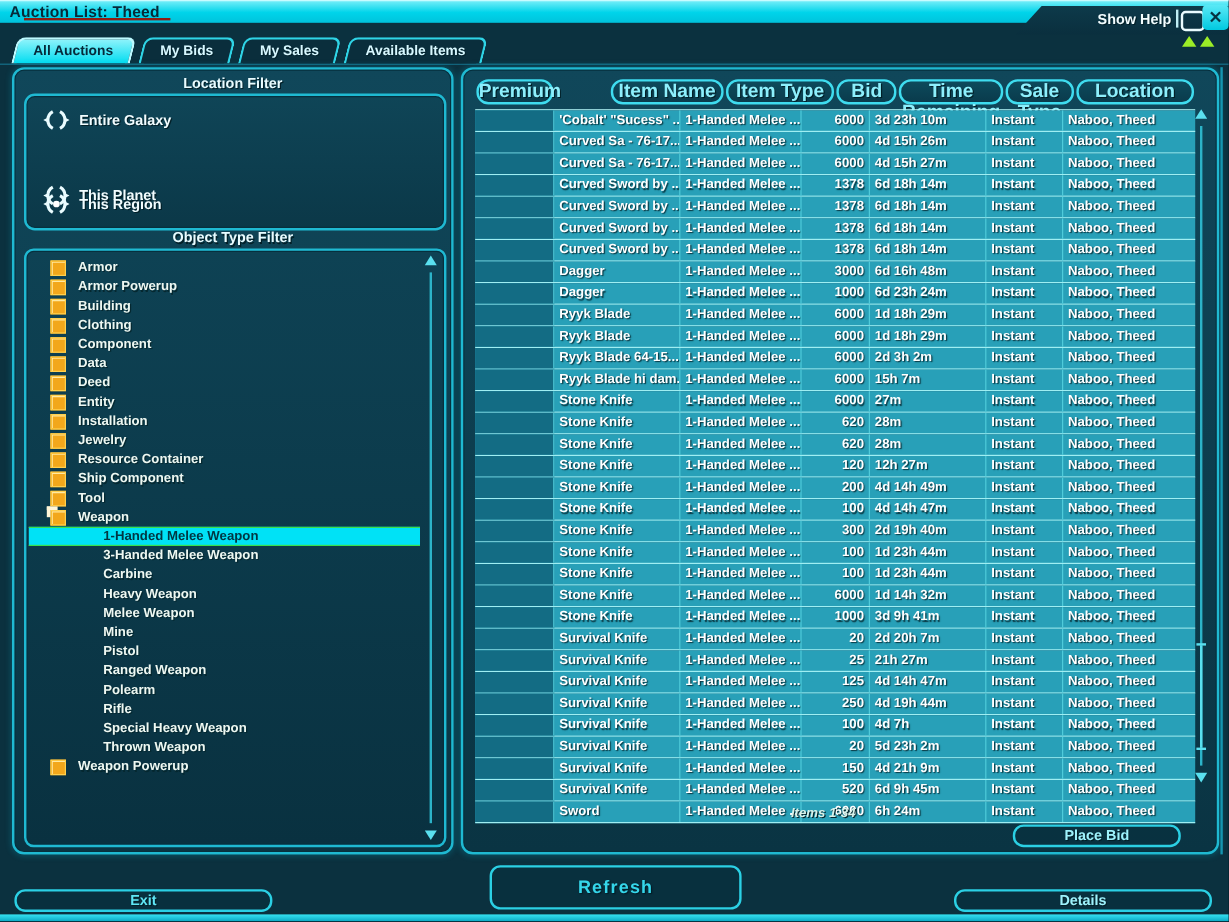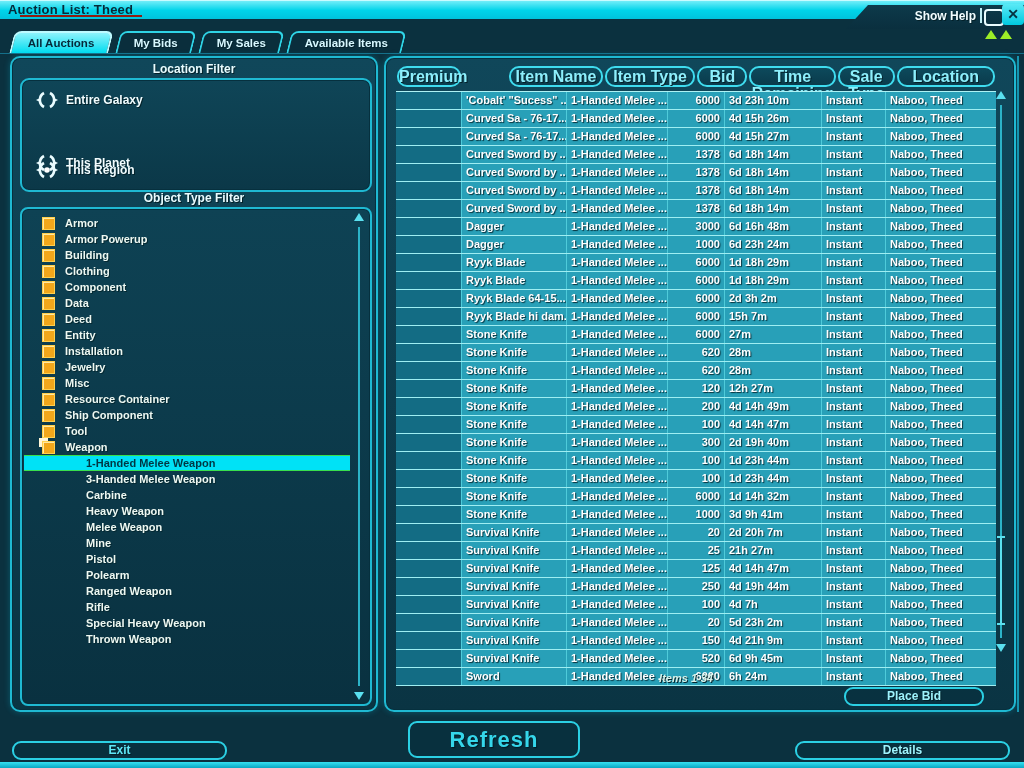--- a/index.html
+++ b/index.html
@@ -106,21 +106,21 @@
   .c-sale{width:64px;}
   .c-loc{width:110px;border-right:none;}
   .items-label{position:absolute;left:0;top:614px;width:600px;text-align:center;
                font-size:11px;color:#d8f2ea;text-shadow:1px 1px 0 #052830;font-style:italic;}
   
   .btn{position:absolute;border:2px solid #2bd0e4;border-radius:9px;background:rgba(8,48,62,.55);
        text-align:center;box-sizing:border-box;color:#9ef2fc;text-shadow:1px 1px 0 #032028;}
   .place-bid-btn{right:30px;top:629px;width:140px;height:19px;font-size:12px;line-height:15px;}
   .details-btn{left:795px;top:741px;width:215px;height:19px;font-size:12px;line-height:15px;}
   .exit-btn{left:12px;top:741px;width:215px;height:19px;font-size:12px;line-height:15px;color:#5fe6f5;}
-  .refresh-btn{left:408px;top:721px;width:172px;height:37px;font-size:22px;line-height:33px;
+  .refresh-btn{left:408px;top:721px;width:210px;height:37px;font-size:15px;line-height:33px;
                letter-spacing:1px;color:#35d6ea;text-shadow:1px 1px 1px #021c26;}
   
   .status{position:absolute;left:14px;top:723px;display:flex;gap:10px;font-size:12.5px;
           color:#f2fdff;text-shadow:1px 1px 0 #032028;margin-top:47px;}
   .status .val{margin-right:28px;}
 </style>
 </head>
 <body>
 
 <div class="stage">
@@ -243,24 +243,20 @@
           <div class="titem v-0">
             <span class="ticon v-square"></span>
             <span class="tlabel">Installation</span>
           </div>
 
           <div class="titem v-0">
             <span class="ticon v-square"></span>
             <span class="tlabel">Jewelry</span>
           </div>
 
-          <div class="titem v-0">
-            <span class="ticon v-square"></span>
-            <span class="tlabel">Misc</span>
-          </div>
 
           <div class="titem v-0">
             <span class="ticon v-square"></span>
             <span class="tlabel">Resource Container</span>
           </div>
 
           <div class="titem v-0">
             <span class="ticon v-square"></span>
             <span class="tlabel">Ship Component</span>
           </div>
@@ -305,43 +301,47 @@
             <span class="tlabel">Mine</span>
           </div>
 
           <div class="titem v-1">
 
             <span class="tlabel">Pistol</span>
           </div>
 
           <div class="titem v-1">
 
+            <span class="tlabel">Ranged Weapon</span>
+          </div>
+
+          <div class="titem v-1">
+
             <span class="tlabel">Polearm</span>
           </div>
 
           <div class="titem v-1">
 
-            <span class="tlabel">Ranged Weapon</span>
-          </div>
-
-          <div class="titem v-1">
-
             <span class="tlabel">Rifle</span>
           </div>
 
           <div class="titem v-1">
 
             <span class="tlabel">Special Heavy Weapon</span>
           </div>
 
           <div class="titem v-1">
 
             <span class="tlabel">Thrown Weapon</span>
           </div>
 
+          <div class="titem v-0">
+            <span class="ticon v-square"></span>
+            <span class="tlabel">Weapon Powerup</span>
+          </div>
         </div>
       <div class="vscroll tree-scroll">
         <div class="vs-up"></div>
         <div class="vs-track"></div>
         <div class="vs-down"></div>
       </div>
     </div>
   </div>
 
   <div class="panel right-panel">

